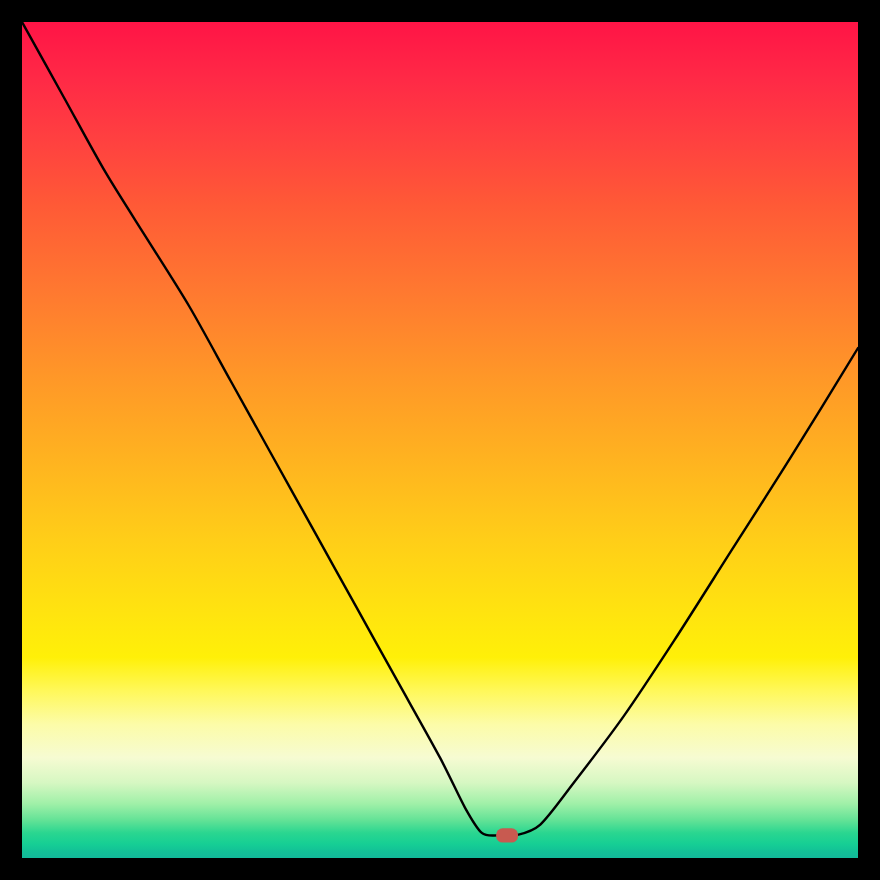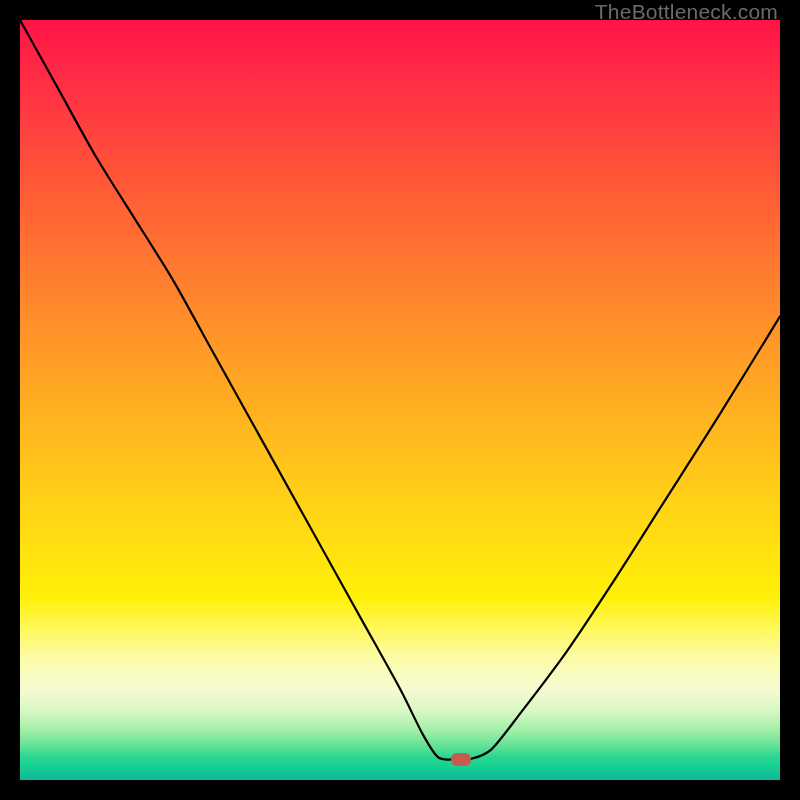--- a/index.html
+++ b/index.html
@@ -70,21 +70,20 @@
     color: #6b6b6b;
     font-size: 21px;
     letter-spacing: 0.2px;
     font-weight: 500;
   }
 </style>
 </head>
 <body>
 
 <div class="frame">
-  <div class="watermark">TheBottleneck.com</div>
 
   <div class="plot">
     <svg class="curve" viewBox="0 0 760 760" preserveAspectRatio="none">
       <path id="curvePath" d="M 0.0 0.0 C 5.4 9.7, 27.2 49.0, 38.0 68.4 C 48.8 87.8, 65.2 118.5, 76.0 136.8 C 86.8 155.1, 103.2 180.4, 114.0 197.6 C 124.8 214.8, 141.2 240.1, 152.0 258.4 C 162.8 276.7, 179.2 307.4, 190.0 326.8 C 200.8 346.2, 217.2 375.8, 228.0 395.2 C 238.8 414.6, 255.2 444.2, 266.0 463.6 C 276.8 483.0, 293.2 512.6, 304.0 532.0 C 314.8 551.4, 331.2 581.0, 342.0 600.4 C 352.8 619.8, 371.4 652.6, 380.0 668.8 C 388.6 684.9, 397.4 704.7, 402.8 714.4 C 408.2 724.1, 413.7 733.6, 418.0 737.2 C 422.3 740.8, 428.9 739.2, 433.2 739.5 C 437.5 739.8, 443.0 740.9, 448.4 739.5 C 453.8 738.1, 463.7 736.4, 471.2 729.6 C 478.7 722.8, 490.8 705.6, 501.6 691.6 C 512.4 677.6, 534.3 649.1, 547.2 630.8 C 560.1 612.5, 578.8 583.9, 592.8 562.4 C 606.8 540.9, 630.9 502.5, 646.0 478.8 C 661.1 455.1, 683.1 421.0, 699.2 395.2 C 715.4 369.4, 751.4 310.4, 760.0 296.4" fill="none" stroke="#000" stroke-width="2.2" stroke-linejoin="round" stroke-linecap="round"></path>
     </svg>
     <div class="marker" id="marker" style="left: 430.8px; top: 732.72px;"></div>
   </div>
 </div>
 
 </body></html>

